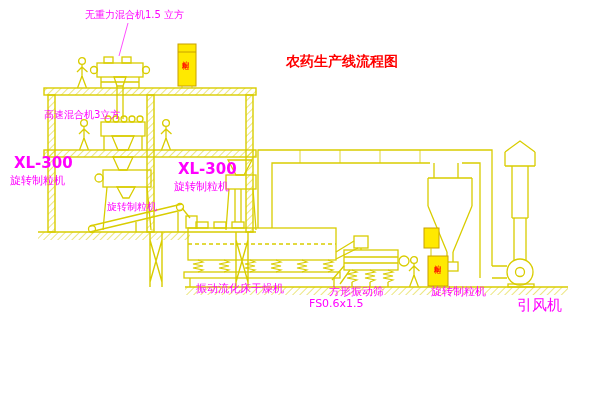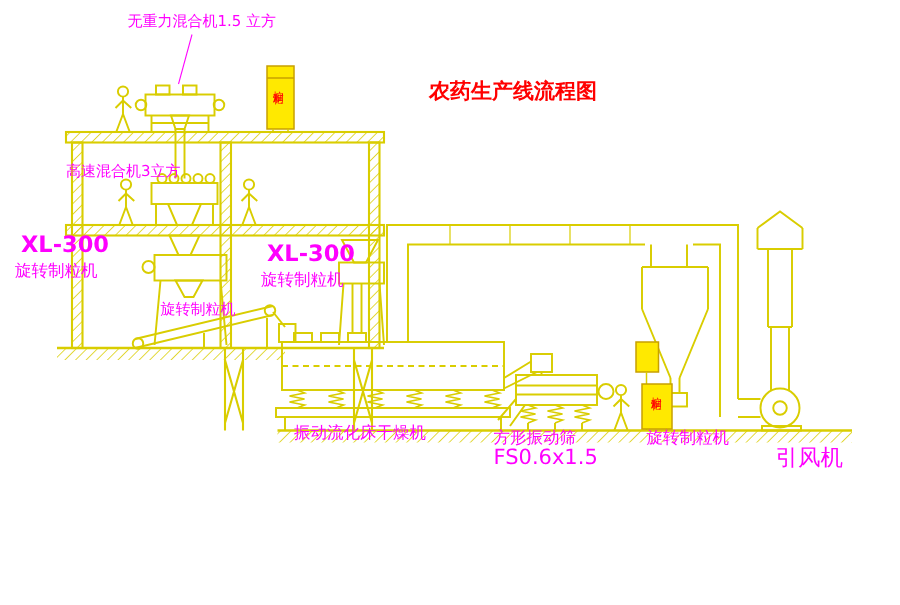--- a/index.html
+++ b/index.html
@@ -192,21 +192,21 @@
   <div class="label" style="left:10px;top:175px;font-size:11px">旋转制粒机</div>
 
   <div class="label bold" style="left:178px;top:162px;font-size:15px">XL-300</div>
   <div class="label" style="left:174px;top:181px;font-size:11px">旋转制粒机</div>
 
   <div class="label" style="left:107px;top:202px;font-size:10px">旋转制粒机</div>
 
   <div class="label" style="left:196px;top:283px;font-size:11px">振动流化床干燥机</div>
 
   <div class="label" style="left:329px;top:286px;font-size:11px">方形振动筛</div>
-  <div class="label" style="left:329px;top:298px;font-size:14px">FS0.6x1.5</div>
+  <div class="label" style="left:309px;top:298px;font-size:11px">FS0.6x1.5</div>
 
   <div class="label" style="left:431px;top:286px;font-size:11px">旋转制粒机</div>
 
   <div class="label" style="left:517px;top:298px;font-size:15px">引风机</div>
 
   <div class="vtext" style="left:181px;top:55px">控制柜</div>
   <div class="vtext" style="left:433px;top:259px">控制柜</div>
 
 </div>
 

